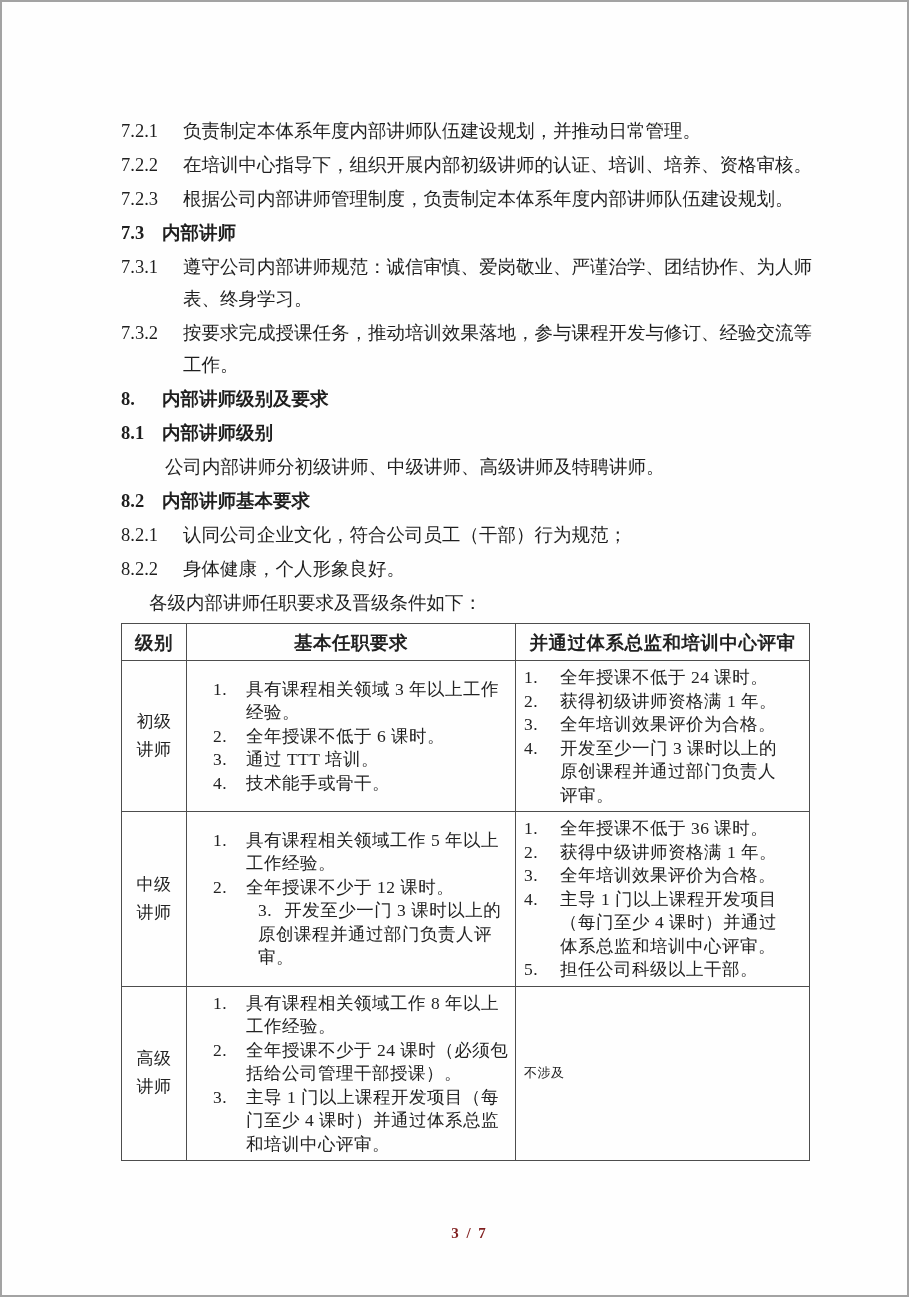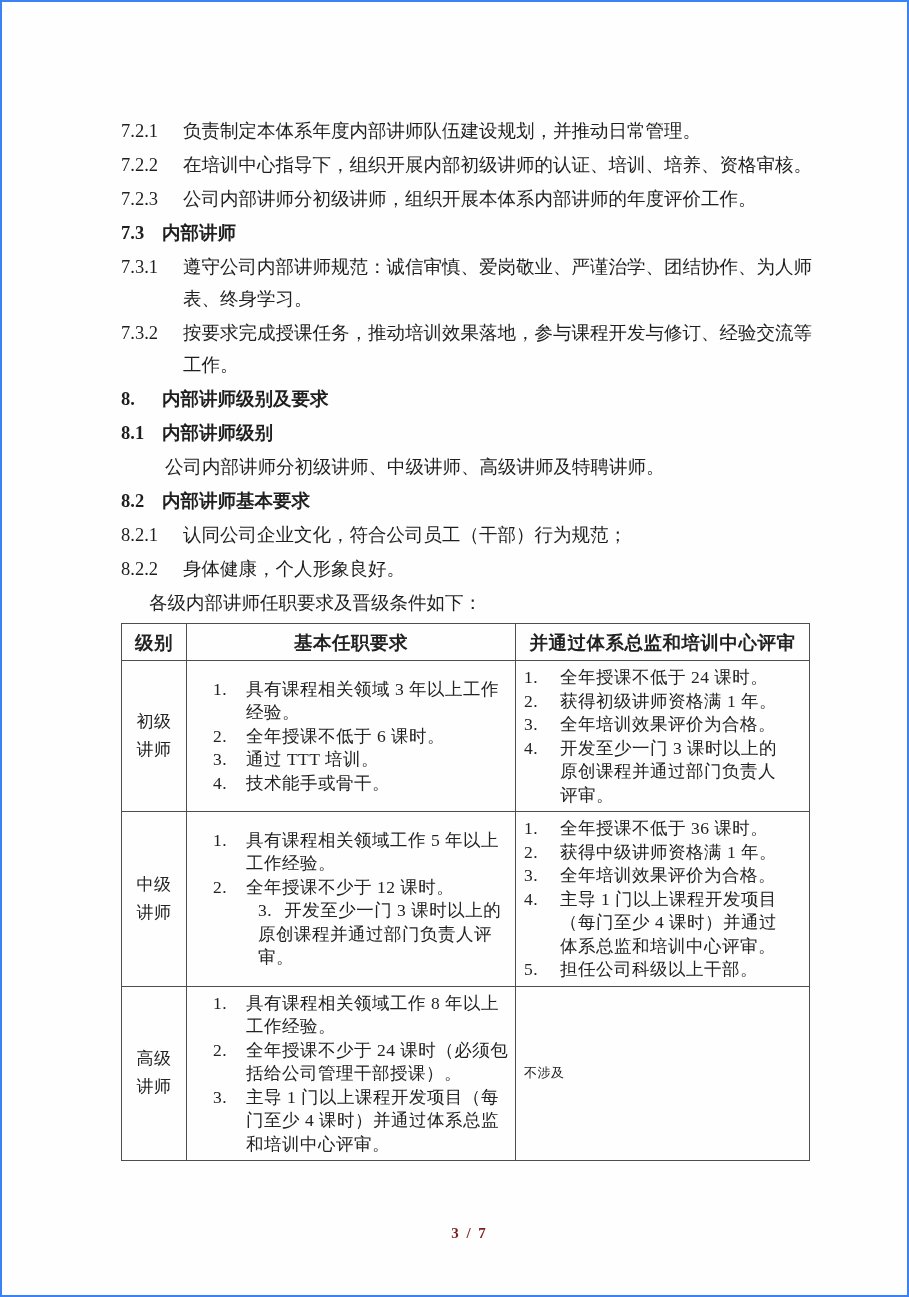--- a/index.html
+++ b/index.html
@@ -6,21 +6,21 @@
   body{
     width:909px;height:1297px;
     background:#ffffff;
     font-family:"Liberation Serif","DejaVu Serif",serif;
     color:#1f1f1f;
     overflow:hidden;
   }
   .page{
     box-sizing:border-box;
     width:909px;height:1297px;
-    border:2px solid #3b82f6;
+    border:2px solid #a3a3a3;
     background:#fefefe;
     position:relative;
   }
   .content{
     position:absolute;
     left:119px; top:113px;
     width:697px;
   }
   
   .para{display:flex;font-size:18.5px;line-height:32px;margin-bottom:2px;}
@@ -96,21 +96,21 @@
     <div class="para">
       <span class="num num-xxx">7.2.1</span>
       <span class="txt">负责制定本体系年度内部讲师队伍建设规划，并推动日常管理。</span>
     </div>
     <div class="para">
       <span class="num num-xxx">7.2.2</span>
       <span class="txt">在培训中心指导下，组织开展内部初级讲师的认证、培训、培养、资格审核。</span>
     </div>
     <div class="para">
       <span class="num num-xxx">7.2.3</span>
-      <span class="txt">公司内部讲师分初级讲师，组织开展本体系内部讲师的年度评价工作。</span>
+      <span class="txt">根据公司内部讲师管理制度，负责制定本体系年度内部讲师队伍建设规划。</span>
     </div>
 
     <div class="para bold">
       <span class="num num-h">7.3</span>
       <span class="txt">内部讲师</span>
     </div>
 
     <div class="para">
       <span class="num num-xxx">7.3.1</span>
       <span class="txt">遵守公司内部讲师规范：诚信审慎、爱岗敬业、严谨治学、团结协作、为人师表、终身学习。</span>

